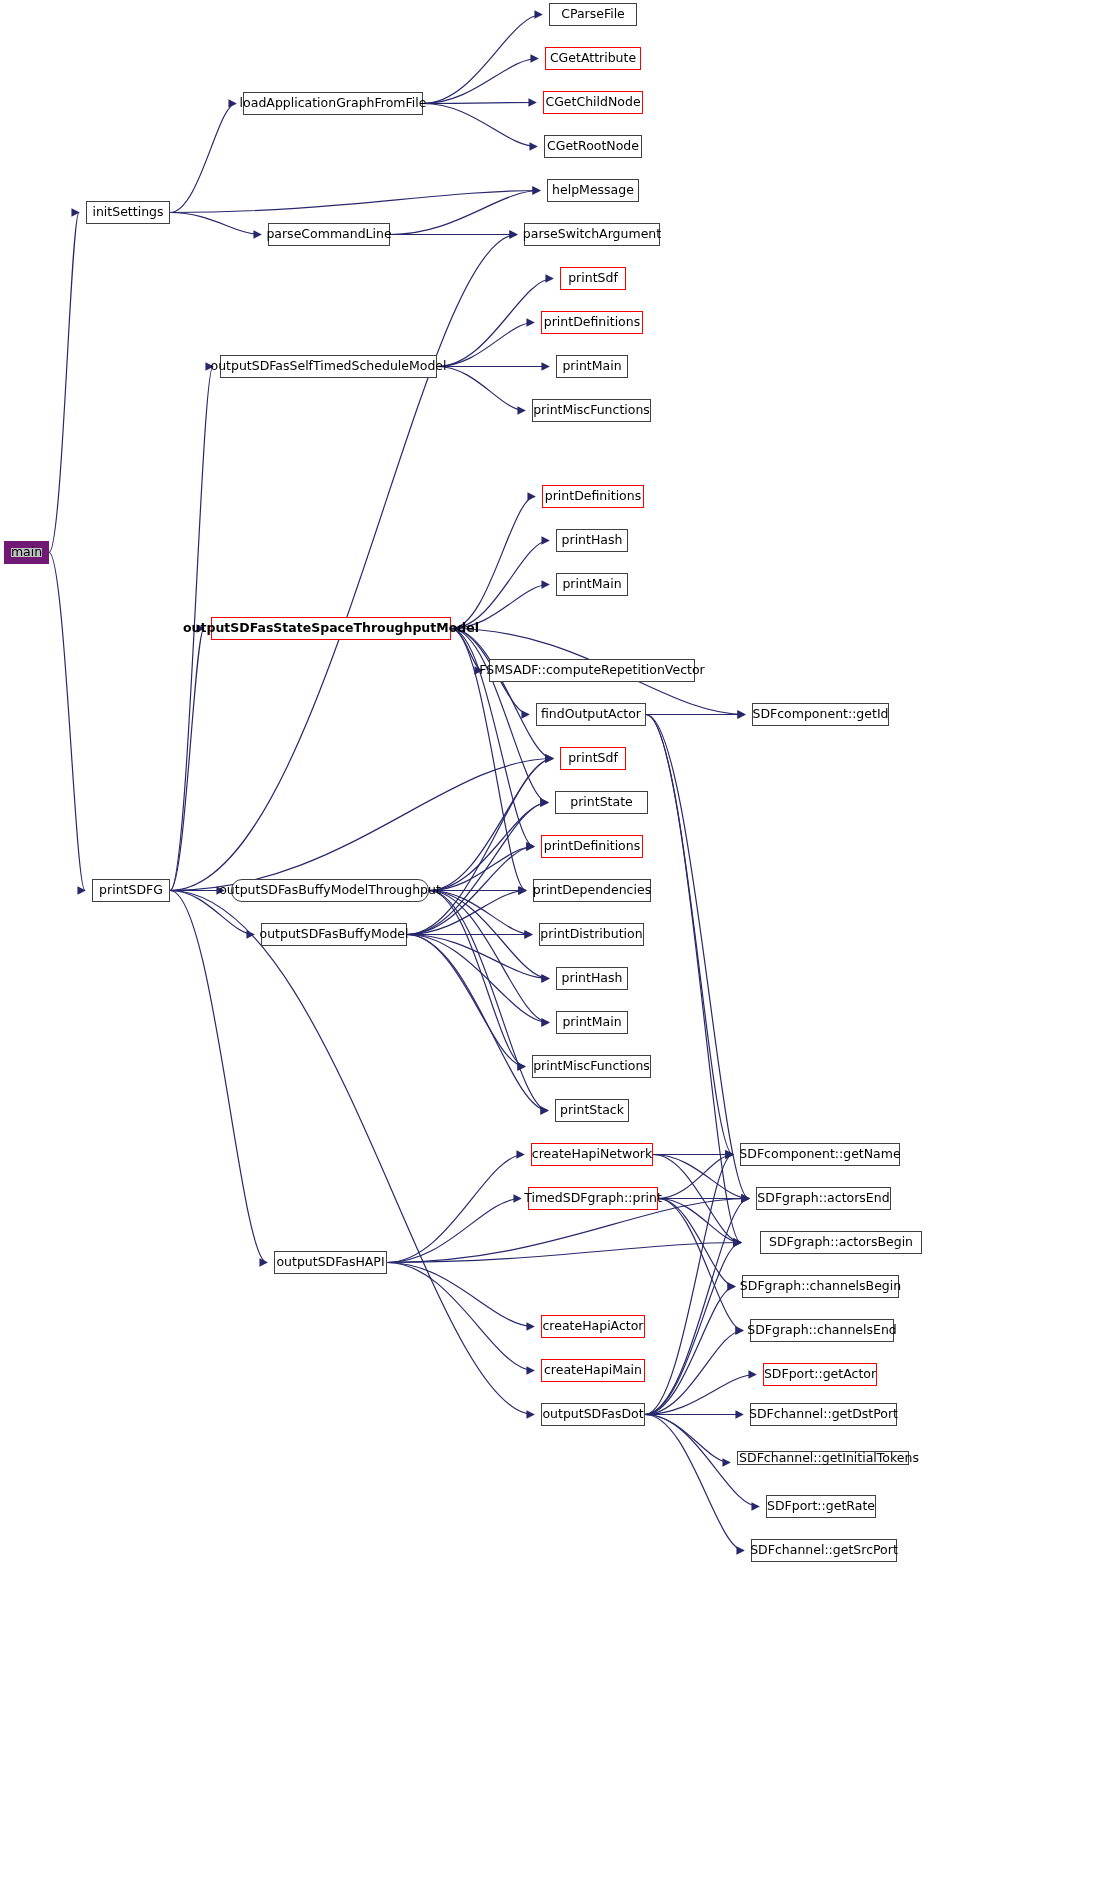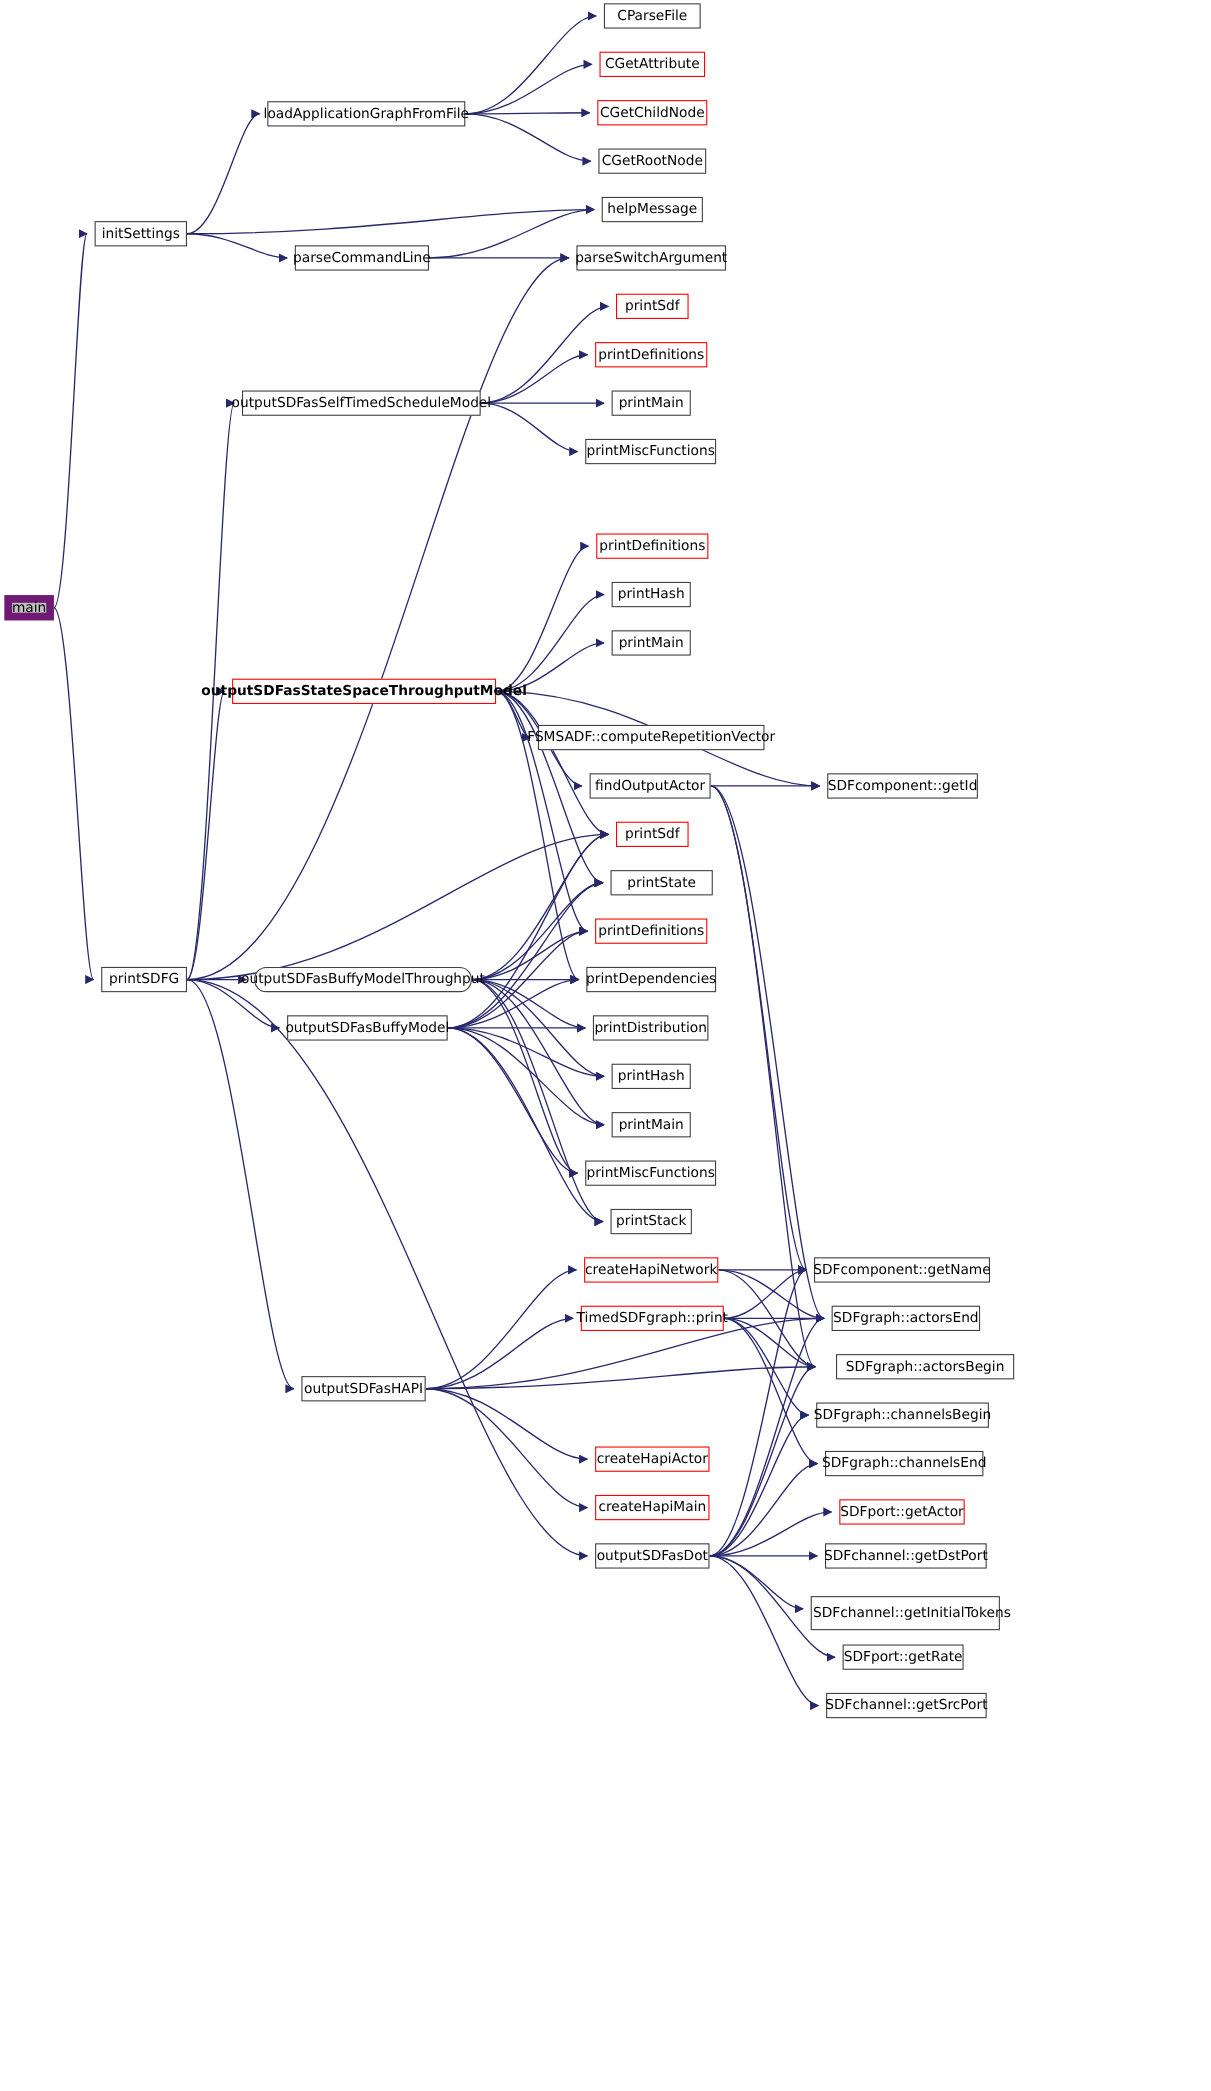--- a/index.html
+++ b/index.html
@@ -240,21 +240,21 @@
       </div>
       <div class="nodebox nb-red" style="left: 541px; top: 1359px; width: 104px; height: 23px; text-align: right;">
         <span>createHapiMain</span>
       </div>
       <div class="nodebox nb-black" style="left: 541px; top: 1403px; width: 104px; height: 23px;">
         <span>outputSDFasDot</span>
       </div>
       <div class="nodebox nb-black" style="left: 750px; top: 1403px; width: 147px; height: 23px;">
         <span>SDFchannel::getDstPort</span>
       </div>
-      <div class="nodebox nb-black" style="left: 737px; top: 1451px; width: 172px; height: 31px; padding-left: 12px;">
+      <div class="nodebox nb-black" style="left: 737px; top: 1451px; width: 172px; height: 14px; padding-left: 12px;">
         <span>SDFchannel::getInitialTokens</span>
       </div>
       <div class="nodebox nb-black" style="left: 766px; top: 1495px; width: 110px; height: 23px;">
         <span>SDFport::getRate</span>
       </div>
       <div class="nodebox nb-black" style="left: 751px; top: 1539px; width: 146px; height: 23px;">
         <span>SDFchannel::getSrcPort</span>
       </div>
     </div>
 </div>

